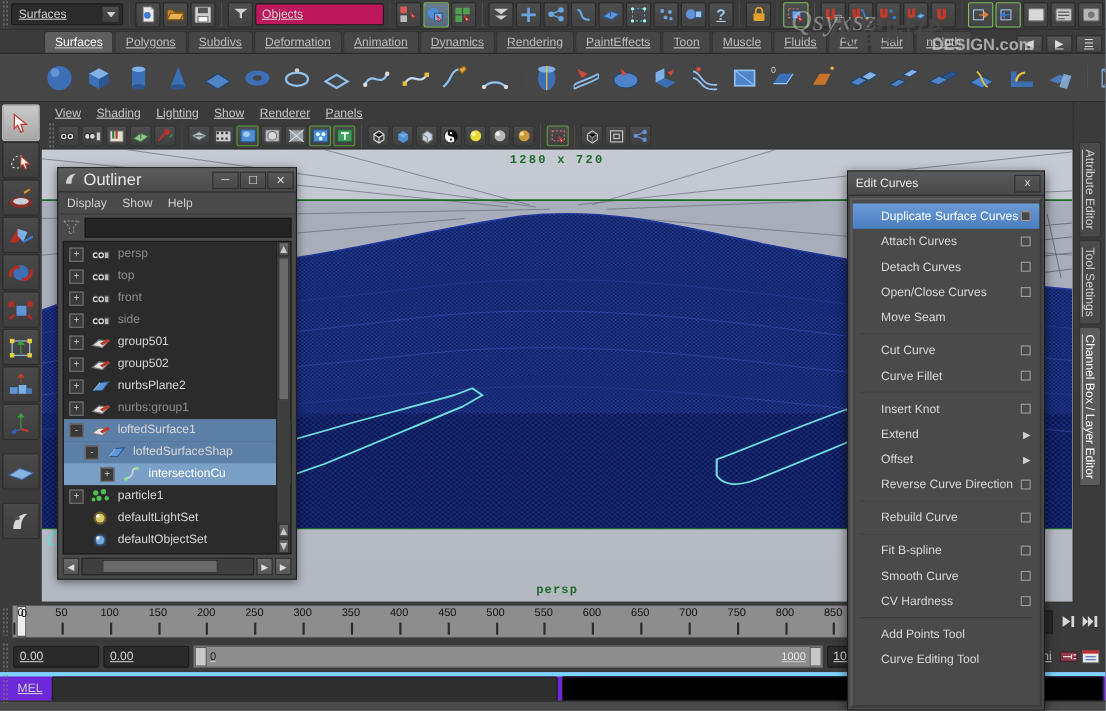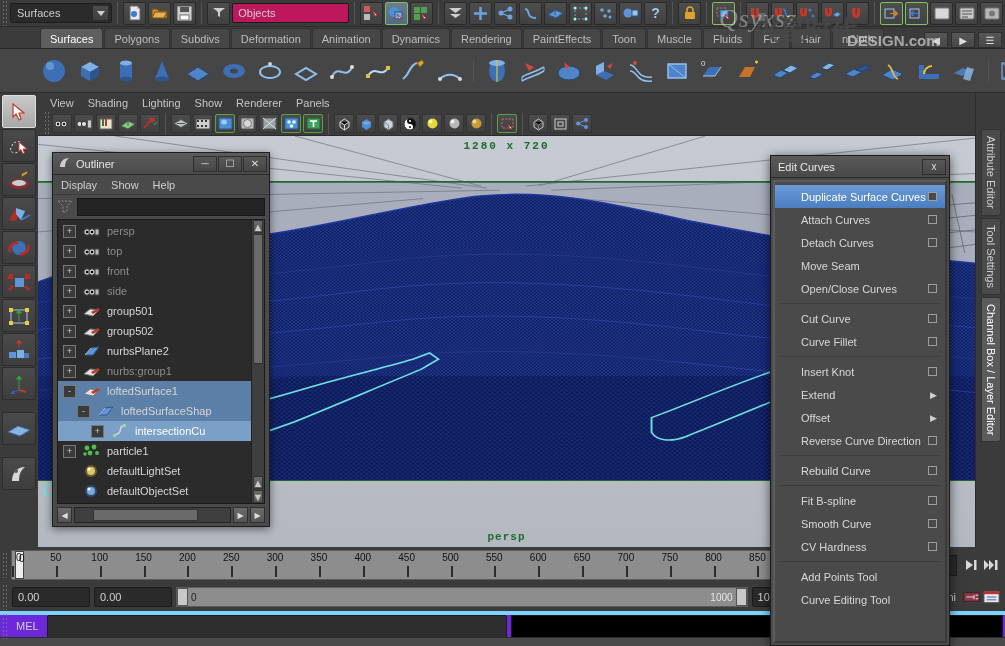--- a/index.html
+++ b/index.html
@@ -4,21 +4,21 @@
 <style>
   * { box-sizing: border-box; margin:0; padding:0; }
   html,body { width:1005px; height:646px; overflow:hidden; }
   body {
     font-family: "Liberation Sans", sans-serif;
     background:#3b3b3b;
     color:#c8c8c8;
     font-size:11px;
     position:relative;
   }
-  .app { position:absolute; inset:0; display:flex; flex-direction:column; }
+  .app { position:absolute; inset:0; display:flex; flex-direction:column;text-decoration:underline; }
 
   
   .sep { width:1px; height:22px; background:#1e1e1e; margin:0 3px; flex:none;
          border-right:1px solid #555; }
   .gripper { width:6px; height:26px; flex:none;
     background:
       radial-gradient(circle at 1.5px 2px, #777 0.8px, transparent 1px) 0 0/3px 4px repeat;
     opacity:.8;
   }
   .tb-btn {
@@ -146,21 +146,21 @@
   .hsbar{height:9px;background:#4a4a4a;border-top:1px solid #2d2d2d;flex:none;}
 
   
   .outliner{
     position:absolute;left:52px;top:152px;width:218px;height:375px;
     background:#4a4a4a;border:1px solid #1e1e1e;z-index:40;
     display:flex;flex-direction:column;box-shadow:0 2px 8px rgba(0,0,0,.5);
   }
   .ol-title{height:22px;background:linear-gradient(#5c5c5c,#4a4a4a);
     display:flex;align-items:center;padding:0 2px 0 5px;border-bottom:1px solid #2c2c2c;}
-  .ol-title .t{font-size:11px;color:#e6e6e6;margin-left:5px;flex:1;}
+  .ol-title .t{font-size:15px;color:#e6e6e6;margin-left:5px;flex:1;}
   .wbtn{width:24px;height:16px;border:1px solid #2e2e2e;background:linear-gradient(#575757,#474747);
     display:flex;align-items:center;justify-content:center;color:#ddd;font-size:10px;margin-left:1px;}
   .ol-menu{height:20px;display:flex;align-items:center;gap:14px;padding-left:8px;
     font-size:11px;color:#cfcfcf;border-bottom:1px solid #3a3a3a;}
   .ol-search{height:24px;display:flex;align-items:center;padding:0 4px;gap:4px;}
   .ol-search .field{flex:1;height:18px;background:#242424;border:1px solid #161616;}
   .ol-list{flex:1;background:#2b2b2b;margin:0 4px 0 4px;border:1px solid #1a1a1a;
     position:relative;overflow:hidden;}
   .ol-row{height:20px;display:flex;align-items:center;padding-left:2px;font-size:11px;color:#d6d6d6;}
   .ol-row.sel{background:#5c7fa8;}
@@ -1349,25 +1349,25 @@
         </div>
         <div class="ec-item">
           <span>Attach Curves</span>
           <span class="opt"></span>
         </div>
         <div class="ec-item">
           <span>Detach Curves</span>
           <span class="opt"></span>
         </div>
         <div class="ec-item">
-          <span>Move Seam</span>
-        </div>
-        <div class="ec-item">
           <span>Open/Close Curves</span>
           <span class="opt"></span>
+        </div>
+        <div class="ec-item">
+          <span>Move Seam</span>
         </div>
         <div class="ec-div"></div>
         <div class="ec-item">
           <span>Cut Curve</span>
           <span class="opt"></span>
         </div>
         <div class="ec-item">
           <span>Curve Fillet</span>
           <span class="opt"></span>
         </div>

